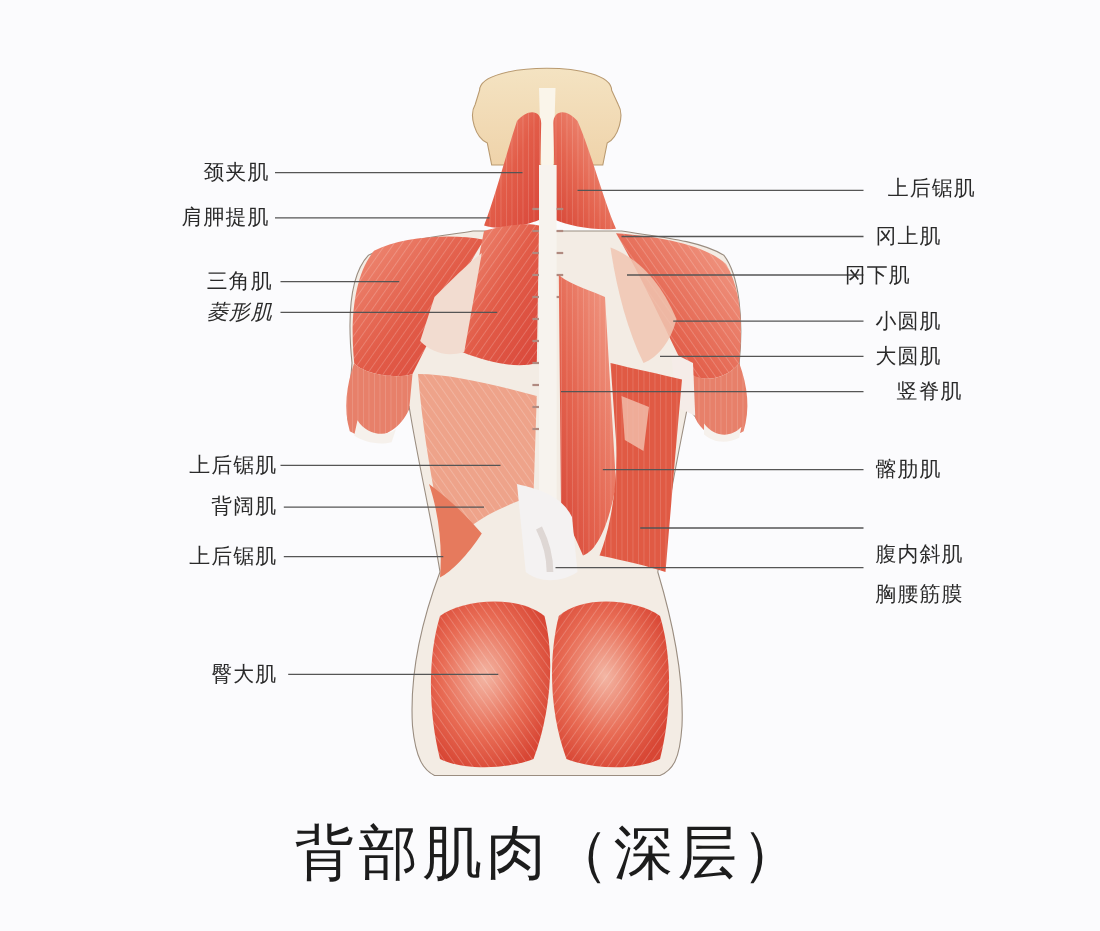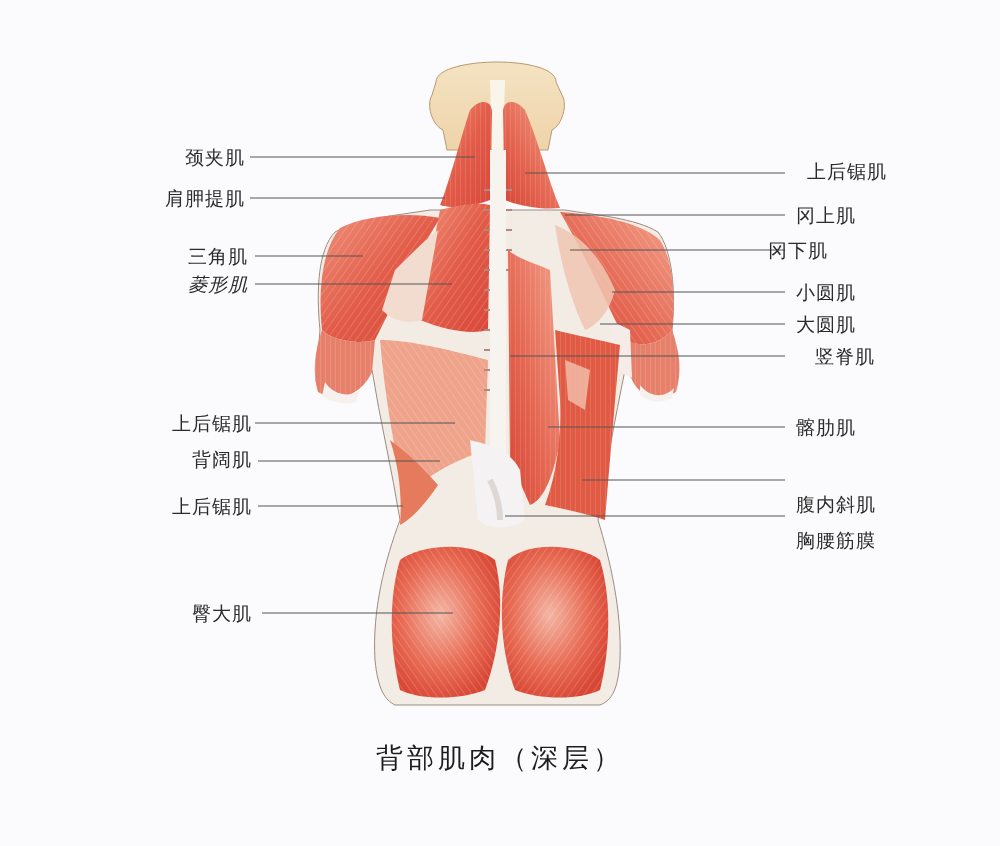--- a/index.html
+++ b/index.html
@@ -13,21 +13,21 @@
     white-space: nowrap;
     line-height: 22px;
     letter-spacing: 1px;
   }
   .label.left { text-align: right; }
   .title {
     position: absolute;
     left: 0; width: 1000px; top: 740px;
     text-align: center;
     font-family: "DejaVu Serif", "Liberation Serif", serif;
-    font-size: 27px;
+    font-size: 54px;
     color: #1c1c1c;
     letter-spacing: 4px;
   }
 </style>
 </head>
 <body>
 
 <div class="canvas">
 
   <svg class="figure" width="1000" height="846" viewBox="0 0 1000 846">

